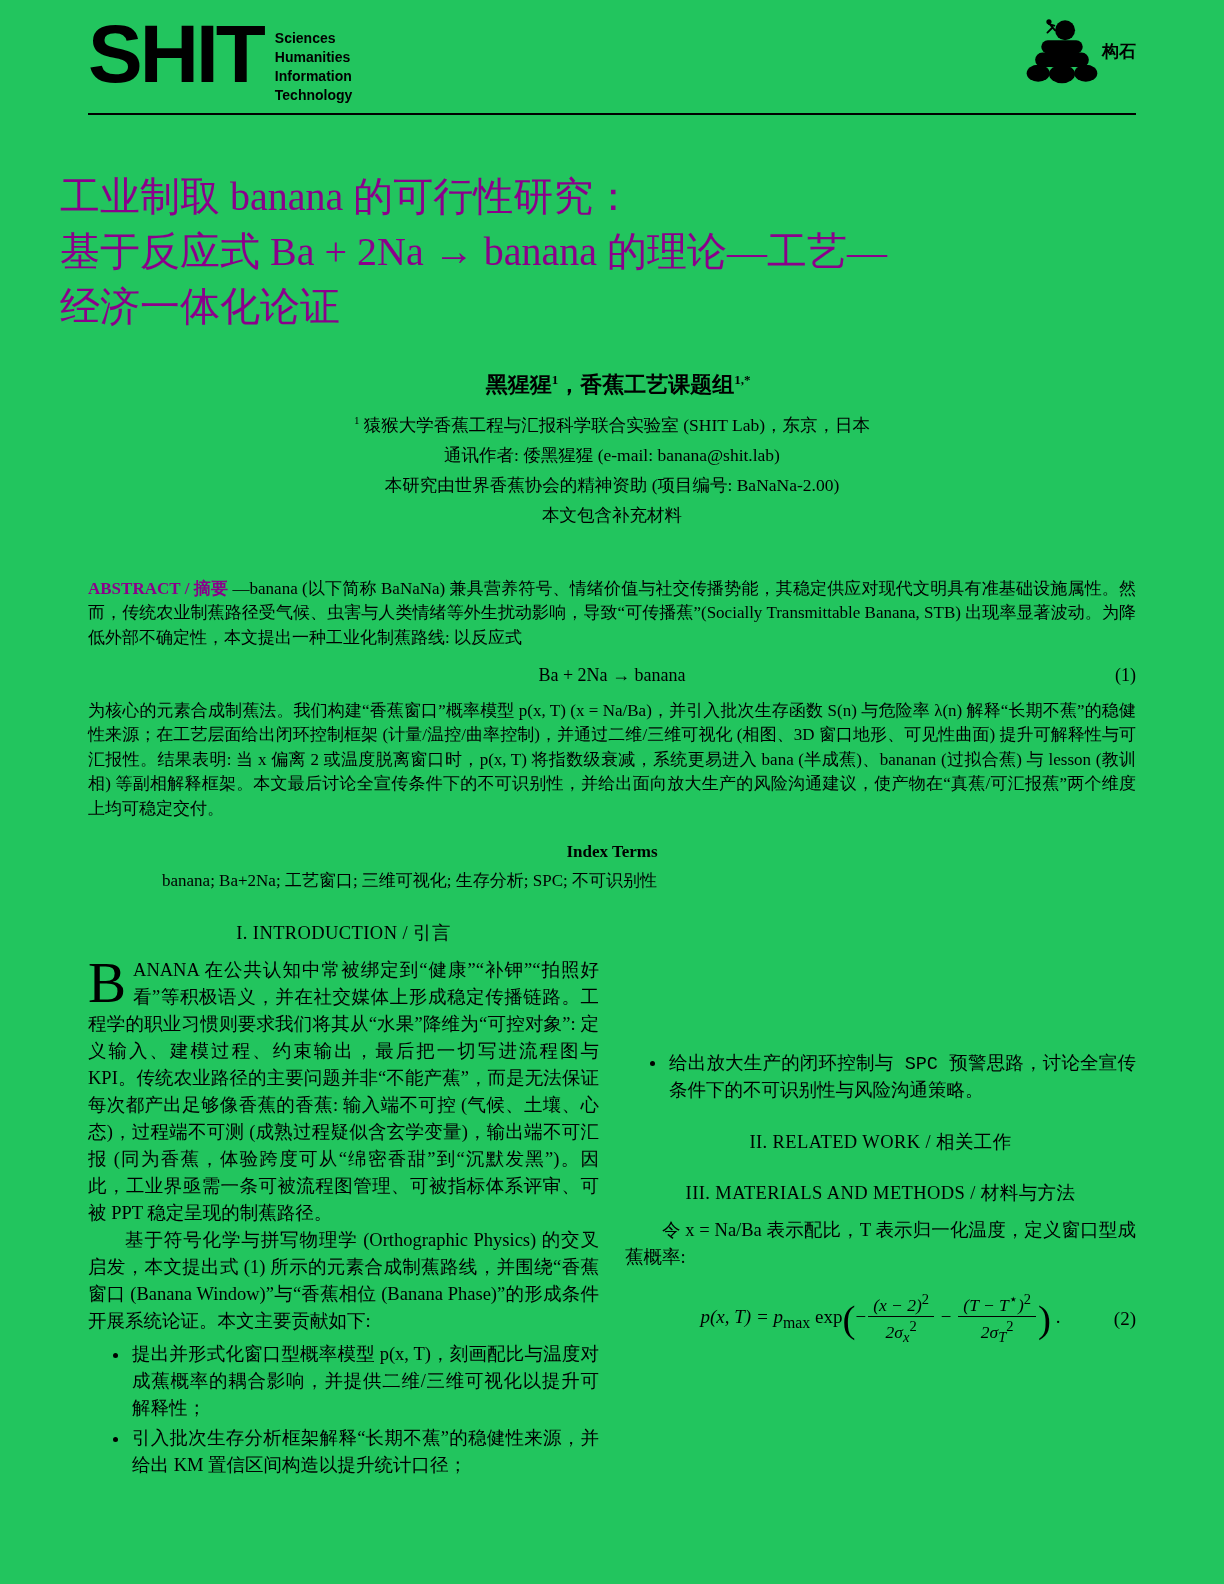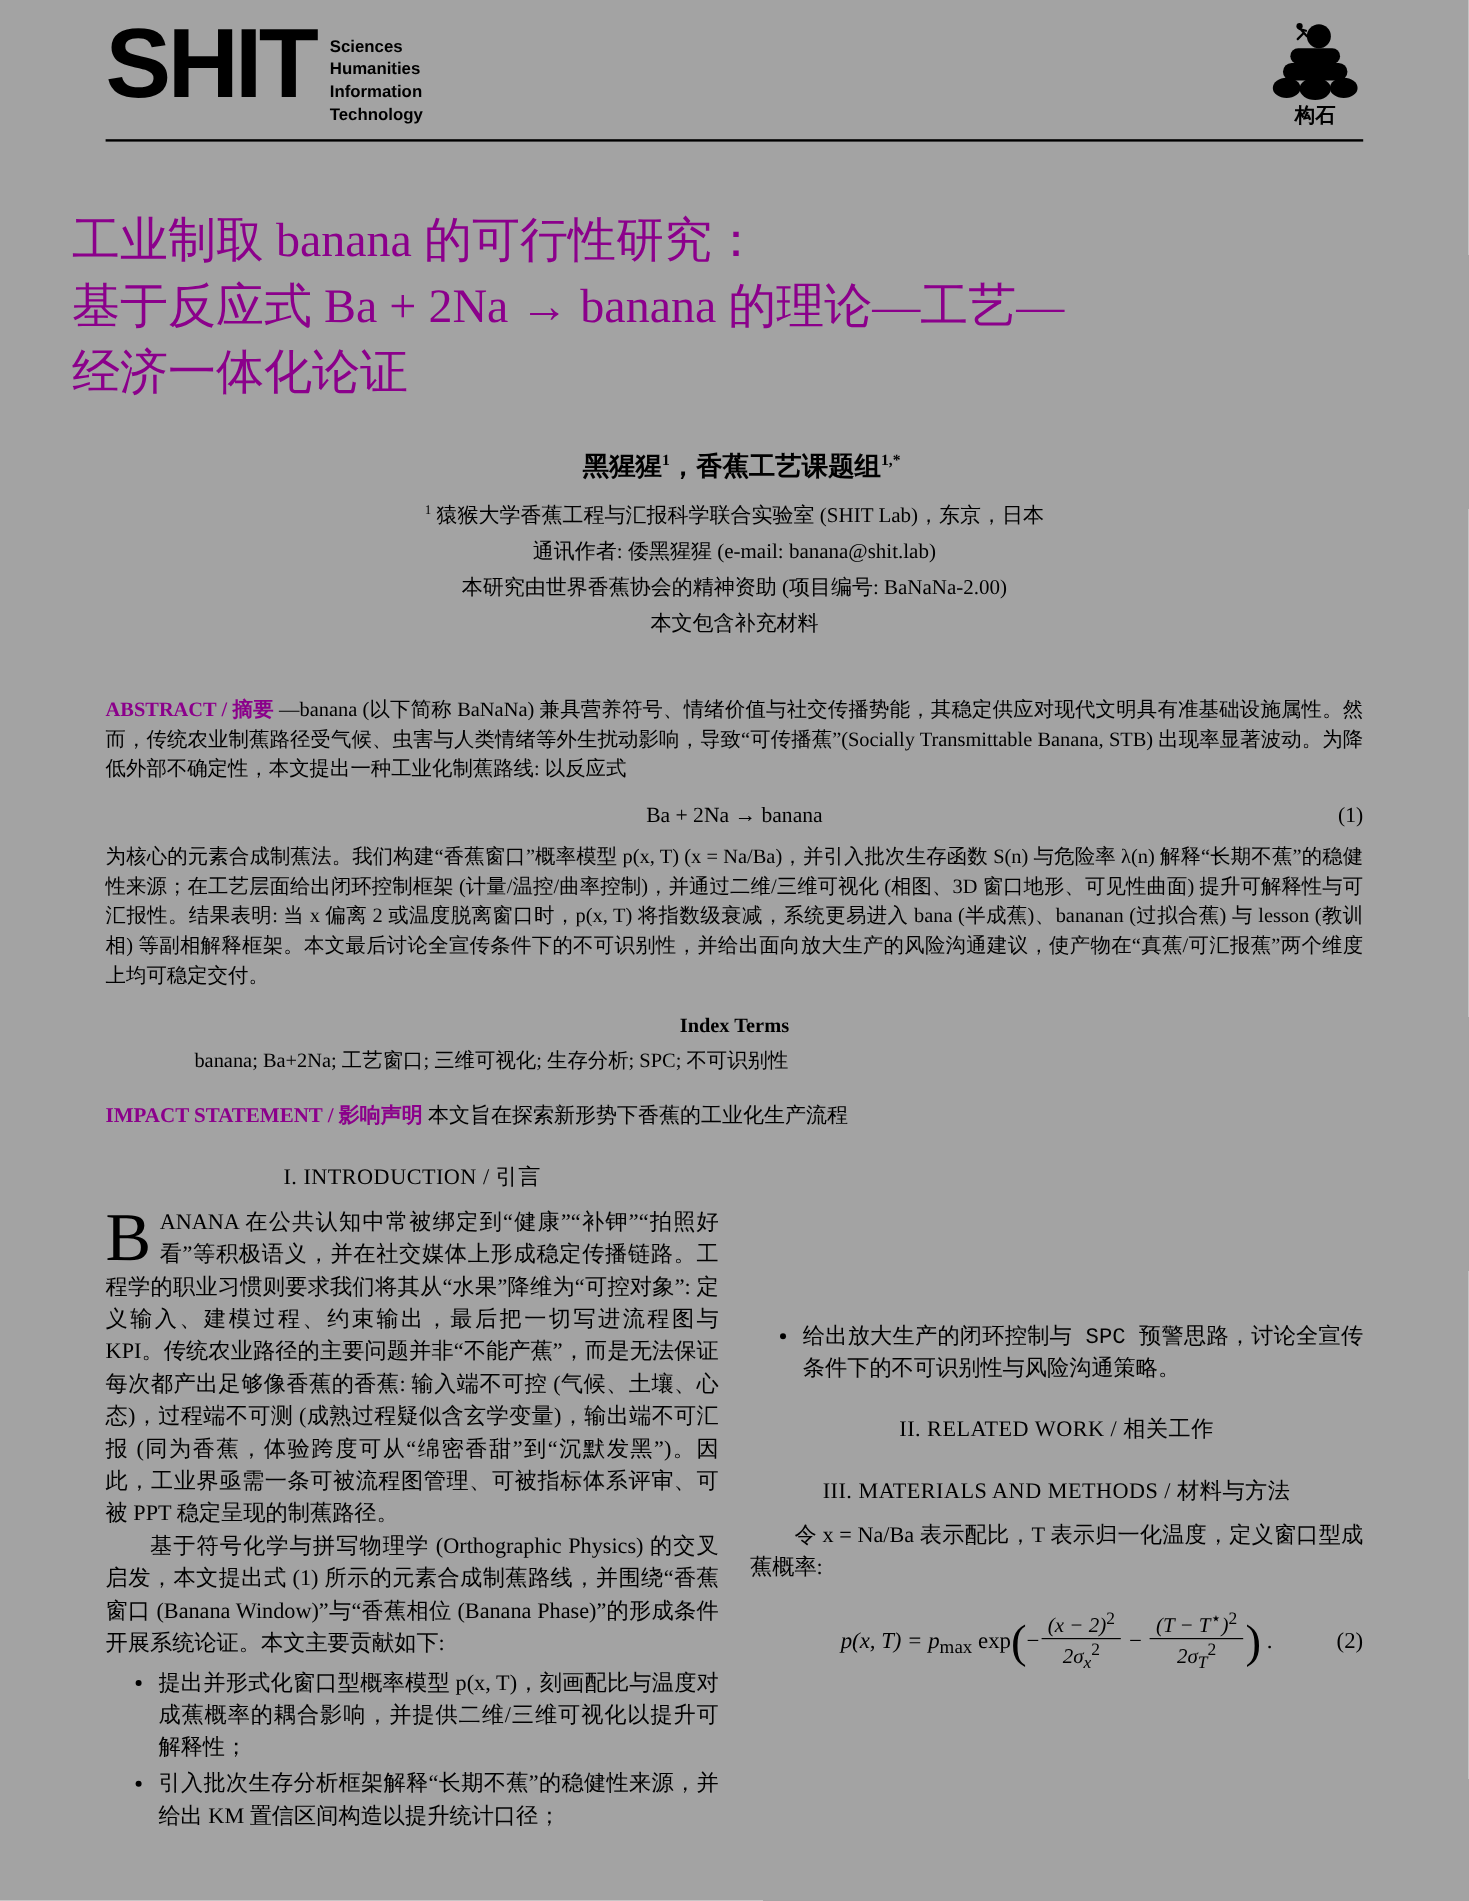--- a/index.html
+++ b/index.html
@@ -1,32 +1,32 @@
 <!DOCTYPE html>
 <html><head>
 <meta charset="utf-8">
 <style>
   html,body{margin:0;padding:0;background:#ffffff;}
   .page{
     width:1224px;height:1584px;position:relative;overflow:hidden;
-    background:#a3a3a3;color:#000;
+    background:#22c55e;color:#000;
     font-family:"Liberation Serif","DejaVu Serif",serif;
   }
   
   .hdr{display:flex;justify-content:space-between;align-items:flex-start;padding:16px 88px 0 88px;}
   .logo-block{display:flex;align-items:flex-start;gap:12px;}
   .logo-acronym{
     font-family:"Liberation Sans","DejaVu Sans",sans-serif;
     font-weight:800;font-size:82px;line-height:.92;letter-spacing:-3px;
   }
   .logo-words{
     font-family:"Liberation Sans","DejaVu Sans",sans-serif;
     font-weight:700;font-size:14px;line-height:1.35;padding-top:13px;
   }
-  .badge{display:flex;flex-direction:column;align-items:center;margin-top:2px;}
+  .badge{display:flex;flex-direction:row;align-items:center;margin-top:2px;}
   .badge svg{width:80px;height:66px;display:block;}
   .badge-label{font-family:"Liberation Sans","DejaVu Sans",sans-serif;font-weight:700;font-size:17px;margin-top:1px;}
   .rule{border:none;border-top:2.5px solid #000;margin:8px 88px 0 88px;}
   
   .title{margin:54px 60px 0;font-size:40px;line-height:1.38;font-weight:500;}
   .authors{margin-top:36px;text-align:center;font-size:22px;font-weight:700;padding-left:12px;}
   .authors sup{font-size:13px;font-weight:700;}
   .affil{margin-top:10px;text-align:center;font-size:17.5px;line-height:1.72;}
   .affil sup{font-size:11px;}
   
@@ -110,21 +110,20 @@
     <div class="eqrow">
       <span class="rm">Ba + 2Na → banana</span>
       <span class="eqno">(1)</span>
     </div>
     <p>为核心的元素合成制蕉法。我们构建“香蕉窗口”概率模型 p(x, T) (x = Na/Ba)，并引入批次生存函数 S(n) 与危险率 λ(n) 解释“长期不蕉”的稳健性来源；在工艺层面给出闭环控制框架 (计量/温控/曲率控制)，并通过二维/三维可视化 (相图、3D 窗口地形、可见性曲面) 提升可解释性与可汇报性。结果表明: 当 x 偏离 2 或温度脱离窗口时，p(x, T) 将指数级衰减，系统更易进入 bana (半成蕉)、bananan (过拟合蕉) 与 lesson (教训相) 等副相解释框架。本文最后讨论全宣传条件下的不可识别性，并给出面向放大生产的风险沟通建议，使产物在“真蕉/可汇报蕉”两个维度上均可稳定交付。</p>
   </section>
 
   <div class="index-head">Index Terms</div>
   <div class="index-body">banana; Ba+2Na; 工艺窗口; 三维可视化; 生存分析; SPC; 不可识别性</div>
 
-  <p class="impact"><b class="purple">IMPACT STATEMENT / 影响声明</b><span> 本文旨在探索新形势下香蕉的工业化生产流程</span></p>
 
   <div class="columns">
 
     <div class="col">
       <div class="sec">I. INTRODUCTION / 引言</div>
       <p><span class="dropcap">B</span><span>ANANA 在公共认知中常被绑定到“健康”“补钾”“拍照好看”等积极语义，并在社交媒体上形成稳定传播链路。工程学的职业习惯则要求我们将其从“水果”降维为“可控对象”: 定义输入、建模过程、约束输出，最后把一切写进流程图与 KPI。传统农业路径的主要问题并非“不能产蕉”，而是无法保证每次都产出足够像香蕉的香蕉: 输入端不可控 (气候、土壤、心态)，过程端不可测 (成熟过程疑似含玄学变量)，输出端不可汇报 (同为香蕉，体验跨度可从“绵密香甜”到“沉默发黑”)。因此，工业界亟需一条可被流程图管理、可被指标体系评审、可被 PPT 稳定呈现的制蕉路径。</span></p>
       <p class="ind">基于符号化学与拼写物理学 (Orthographic Physics) 的交叉启发，本文提出式 (1) 所示的元素合成制蕉路线，并围绕“香蕉窗口 (Banana Window)”与“香蕉相位 (Banana Phase)”的形成条件开展系统论证。本文主要贡献如下:</p>
       <ul class="blt">
         <li><span>提出并形式化窗口型概率模型 p(x, T)，刻画配比与温度对成蕉概率的耦合影响，并提供二维/三维可视化以提升可解释性；</span></li>
         <li><span>引入批次生存分析框架解释“长期不蕉”的稳健性来源，并给出 KM 置信区间构造以提升统计口径；</span></li>

